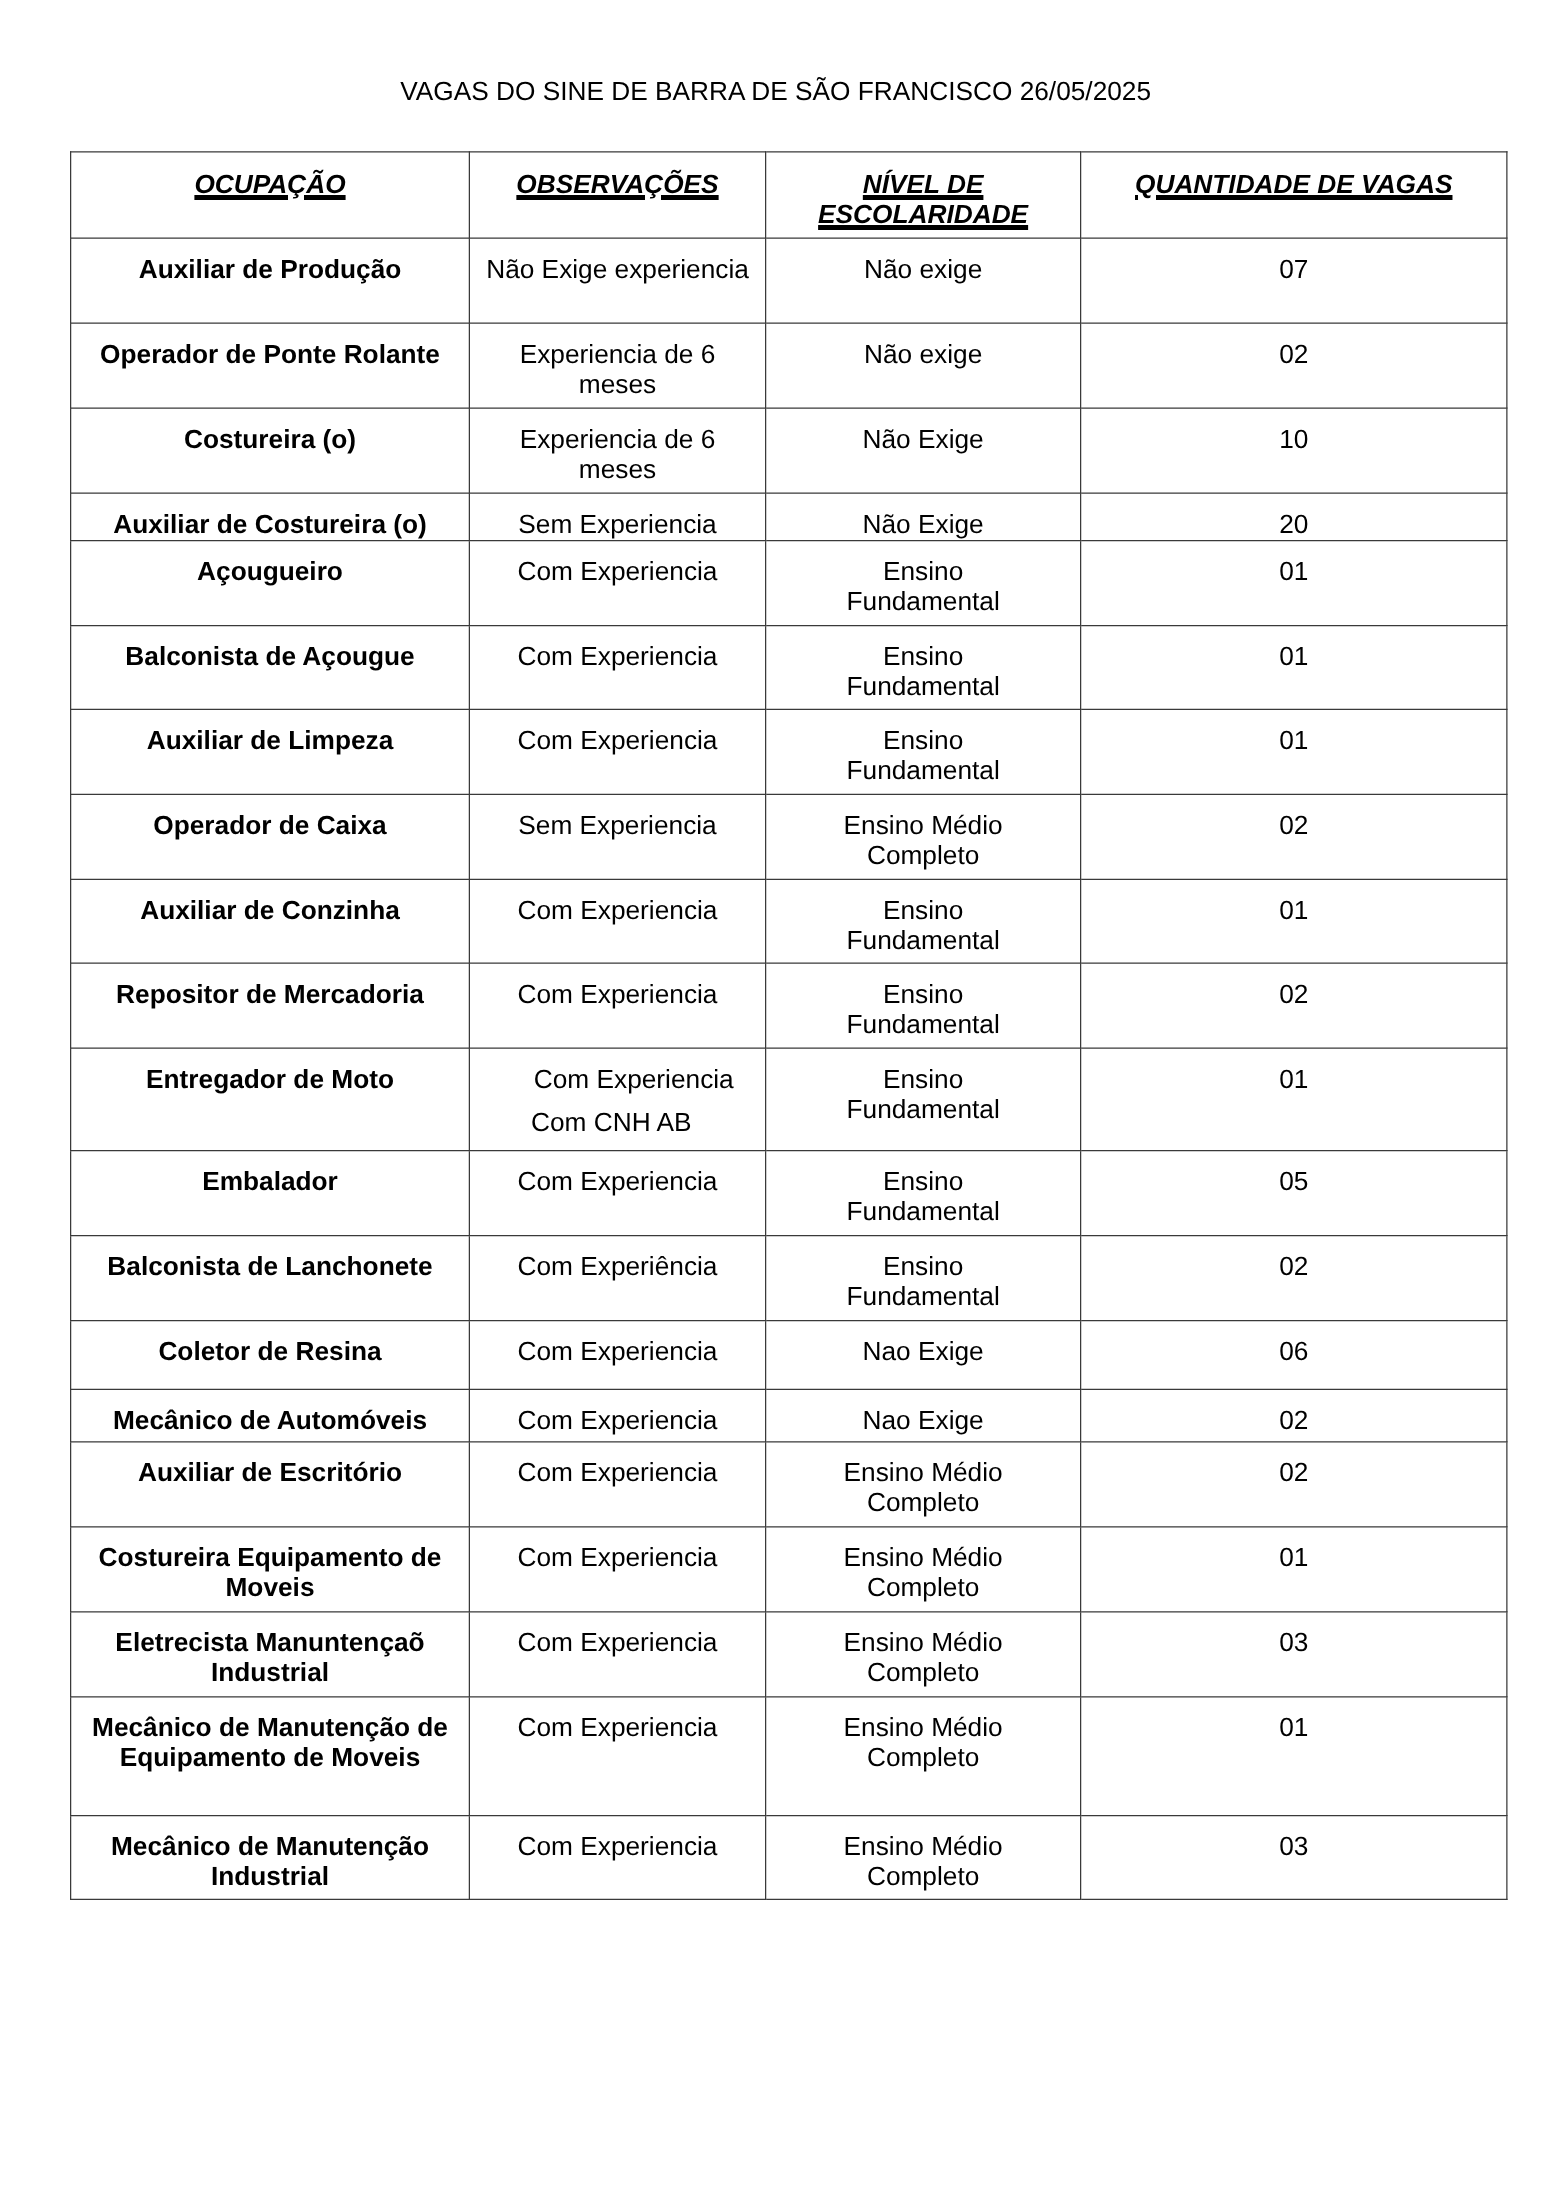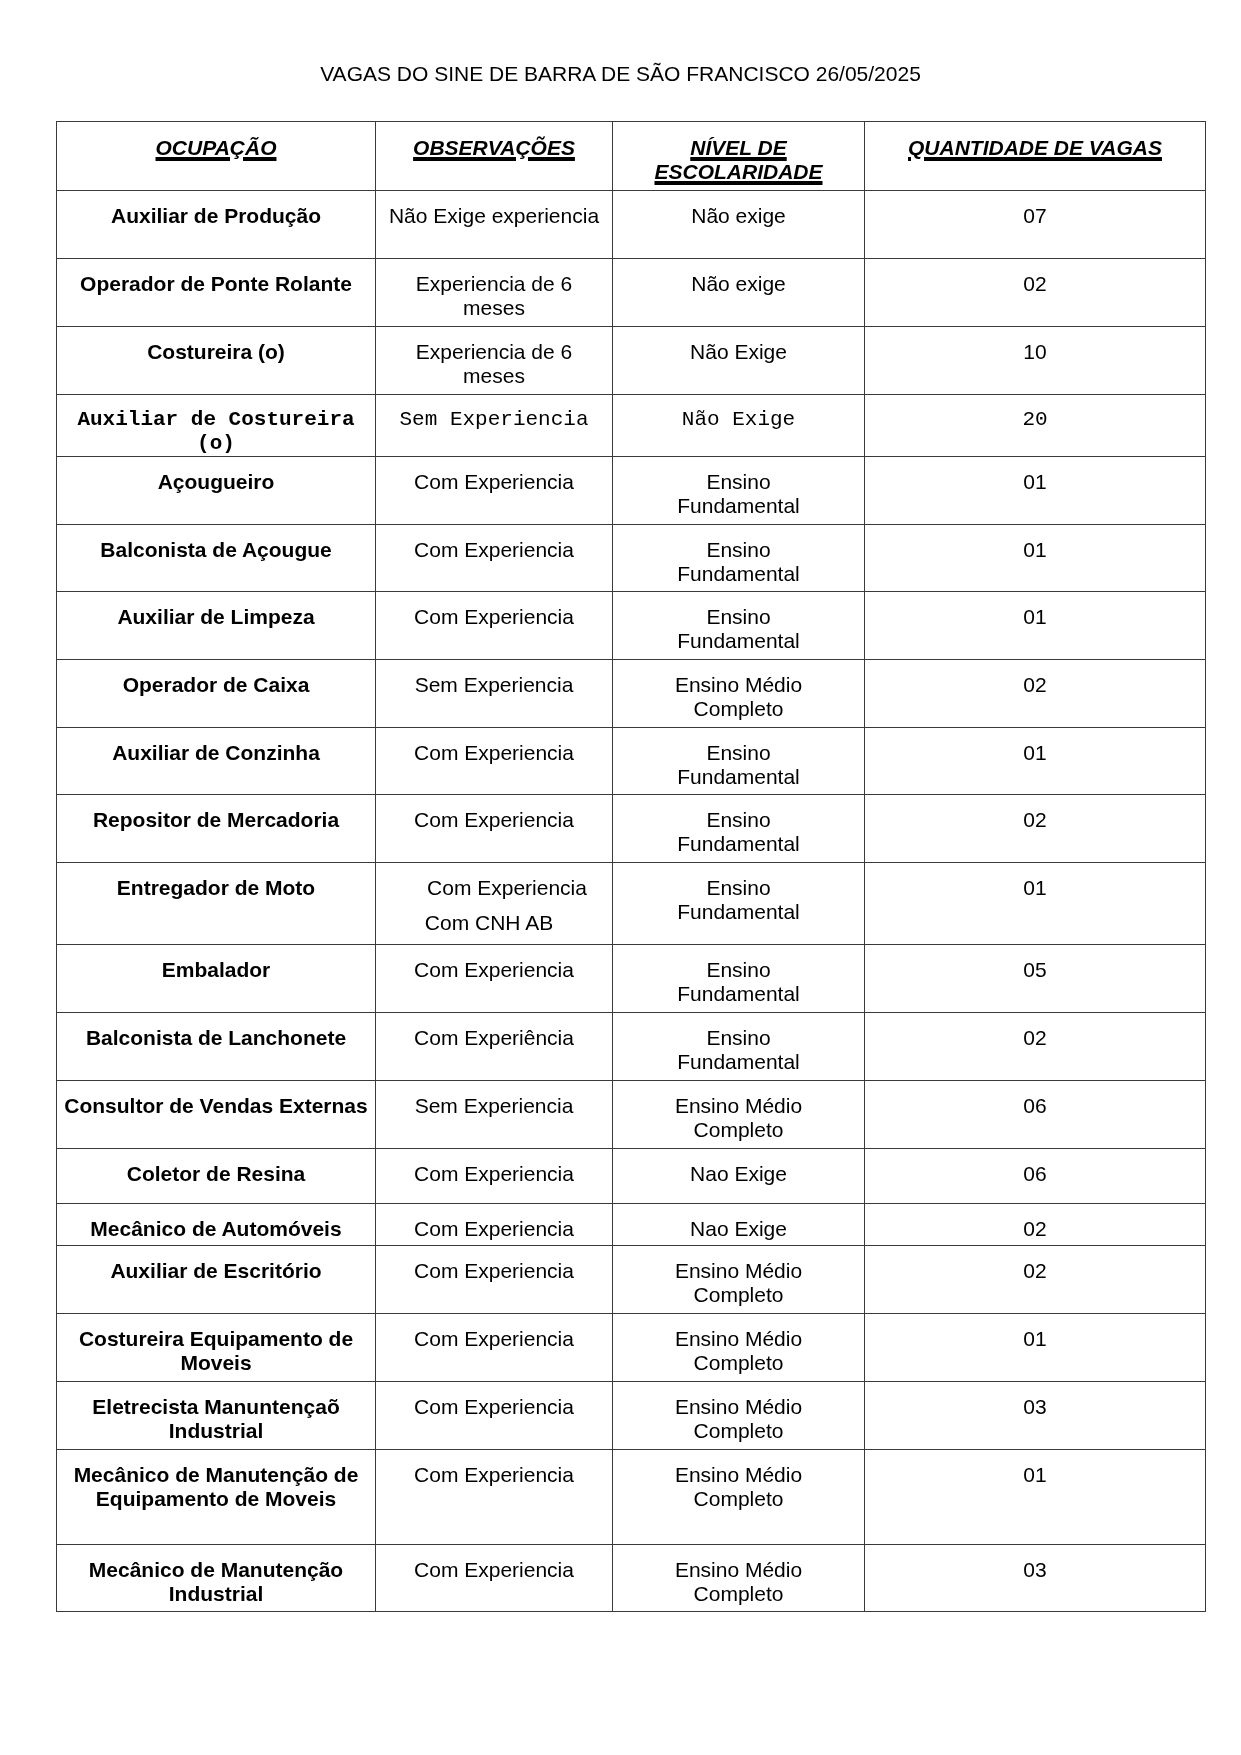--- a/index.html
+++ b/index.html
@@ -80,21 +80,21 @@
         <td class="obs">
           <div class="cell">Experiencia de 6 meses</div>
         </td>
         <td class="esc">
           <div class="cell">Não Exige</div>
         </td>
         <td class="qty">
           <div class="cell">10</div>
         </td>
       </tr>
-      <tr style="height: 37px; font-family: Liberation Mono, monospace;">
+      <tr style="height: 37px;">
         <td class="occ">
           <div class="cell">Auxiliar de Costureira (o)</div>
         </td>
         <td class="obs">
           <div class="cell">Sem Experiencia</div>
         </td>
         <td class="esc">
           <div class="cell">Não Exige</div>
         </td>
         <td class="qty">
@@ -223,34 +223,20 @@
         <td class="obs">
           <div class="cell">Com Experiência</div>
         </td>
         <td class="esc">
           <div class="cell">Ensino Fundamental</div>
         </td>
         <td class="qty">
           <div class="cell">02</div>
         </td>
       </tr>
-      <tr style="height: 68px;">
-        <td class="occ">
-          <div class="cell">Consultor de Vendas Externas</div>
-        </td>
-        <td class="obs">
-          <div class="cell">Sem Experiencia</div>
-        </td>
-        <td class="esc">
-          <div class="cell">Ensino Médio Completo</div>
-        </td>
-        <td class="qty">
-          <div class="cell">06</div>
-        </td>
-      </tr>
       <tr style="height: 55px;">
         <td class="occ">
           <div class="cell">Coletor de Resina</div>
         </td>
         <td class="obs">
           <div class="cell">Com Experiencia</div>
         </td>
         <td class="esc">
           <div class="cell">Nao Exige</div>
         </td>

